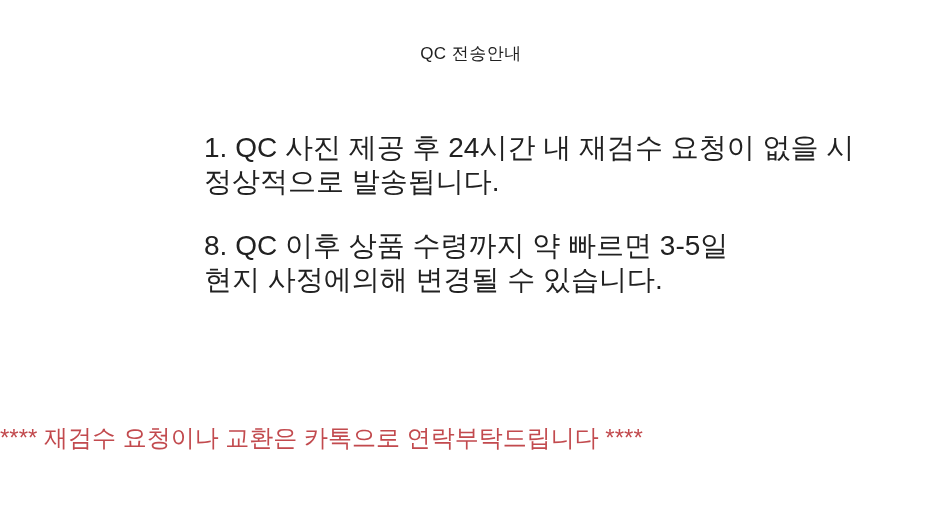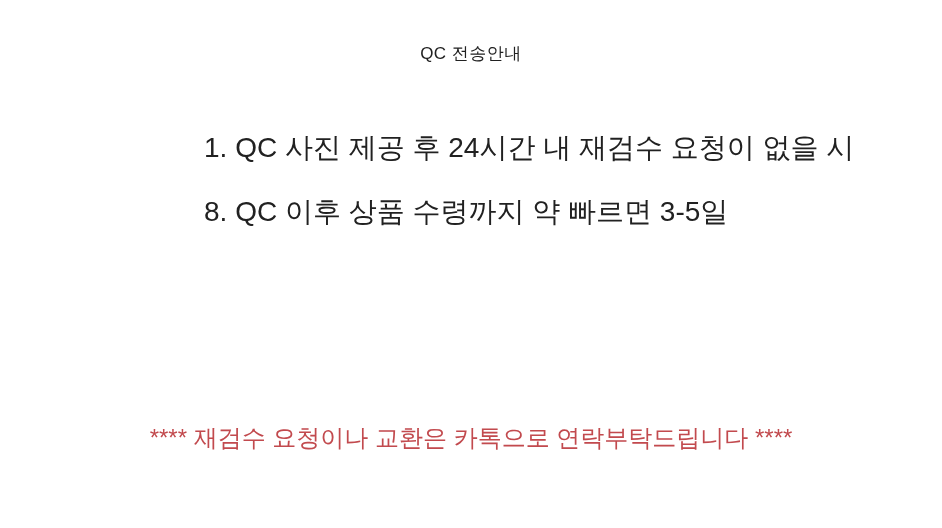--- a/index.html
+++ b/index.html
@@ -43,41 +43,43 @@
   }
   .line {
     display: block;
     white-space: nowrap;
   }
   .warning {
     position: absolute;
     top: 421px;
     left: 0;
     width: 100%;
-    text-align: center;
+    text-align: left;
     font-size: 24px;
     line-height: 34px;
     color: #c24a4e;
     white-space: nowrap;
   }
 </style>
 </head>
 <body>
 
 <div class="page">
 
   <div class="title">QC 전송안내</div>
 
   <div class="body">
 
     <p class="para">
       <span class="line">1. QC 사진 제공 후 24시간 내 재검수 요청이 없을 시</span>
+      <span class="line">정상적으로 발송됩니다.</span>
     </p>
 
     <p class="para">
       <span class="line">8. QC 이후 상품 수령까지 약 빠르면 3-5일</span>
+      <span class="line">현지 사정에의해 변경될 수 있습니다.</span>
     </p>
 
   </div>
 
   <div class="warning">**** 재검수 요청이나 교환은 카톡으로 연락부탁드립니다 ****</div>
 
 </div>
 
 </body></html>

